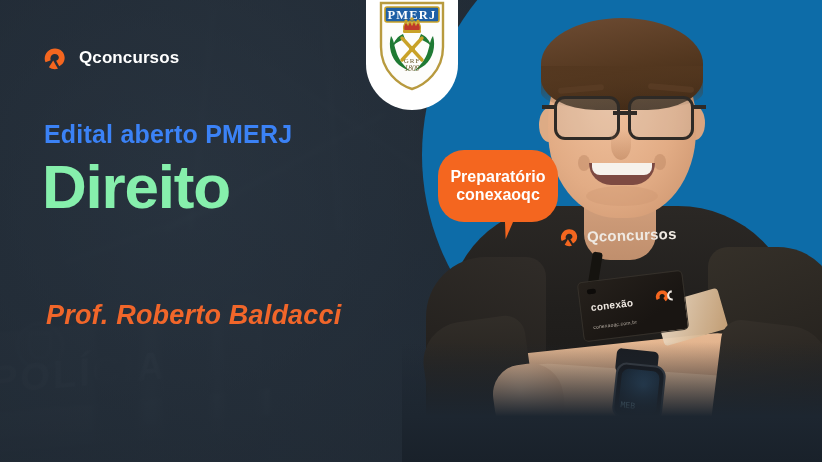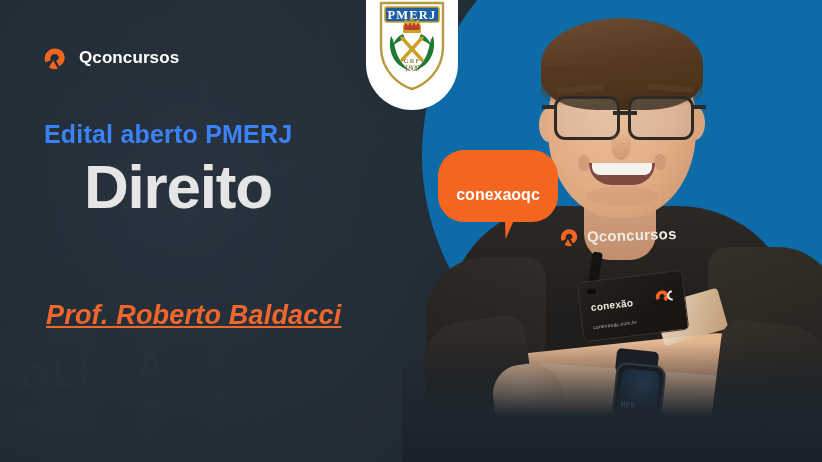--- a/index.html
+++ b/index.html
@@ -217,26 +217,26 @@
   }
   .crest{position:absolute;left:12px;top:12px;width:68px;height:92px;}
 
   
   .kicker{
     position:absolute;left:44px;top:120px;
     font-size:25px;font-weight:700;color:#3b82f6;letter-spacing:.2px;
   }
   .title{
     position:absolute;left:42px;top:158px;width:520px;
-    font-size:62px;line-height:.95;font-weight:700;color:#e5e5e5;letter-spacing:-1.2px;margin-left:42px;
+    font-size:62px;line-height:.95;font-weight:700;color:#86efac;letter-spacing:-1.2px;
   }
   .title .l2{display:block;}
   .prof{
     position:absolute;left:46px;top:300px;
-    font-size:27px;font-weight:700;font-style:italic;color:#f1662a;letter-spacing:.2px;text-decoration:underline;
+    font-size:27px;font-weight:700;font-style:italic;color:#f1662a;letter-spacing:.2px;
   }
 
   
   .bubble{
     position:absolute;left:438px;top:150px;width:120px;height:72px;
     background:#f4661f;border-radius:26px;
     display:flex;align-items:center;justify-content:center;text-align:center;
   }
   .bubble-txt{color:#ffffff;font-size:16px;font-weight:700;line-height:1.12;}
   .bubble-tail{
@@ -373,18 +373,18 @@
 
   <div class="kicker">Edital aberto PMERJ</div>
   <div class="title">
     <span class="l1">Direito</span>
   </div>
   <div class="prof">Prof. Roberto Baldacci</div>
 
   <div class="bubble-tail"></div>
   <div class="bubble">
     <div class="bubble-txt">
-      <br>
+      <span>Preparatório</span><br>
       <span>conexaoqc</span>
     </div>
   </div>
 
 </div>
 
 </body></html>

